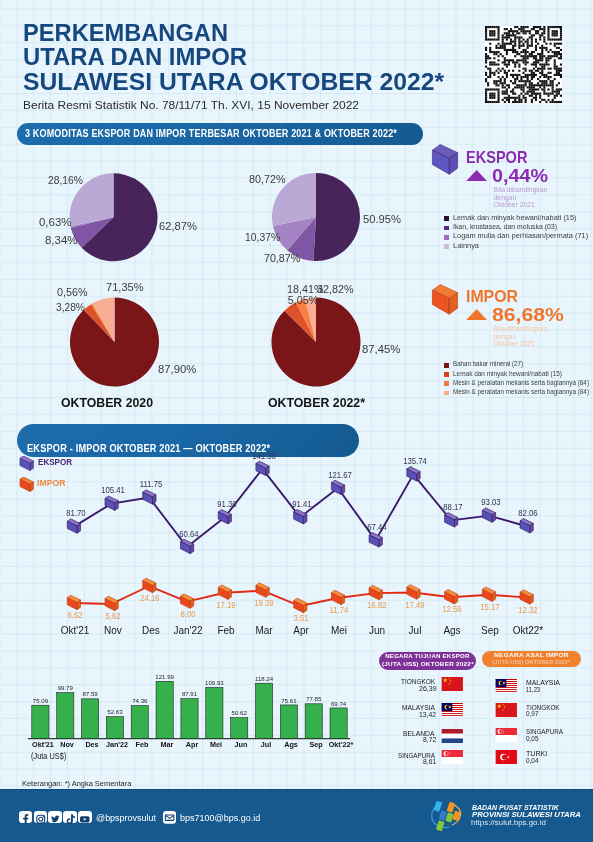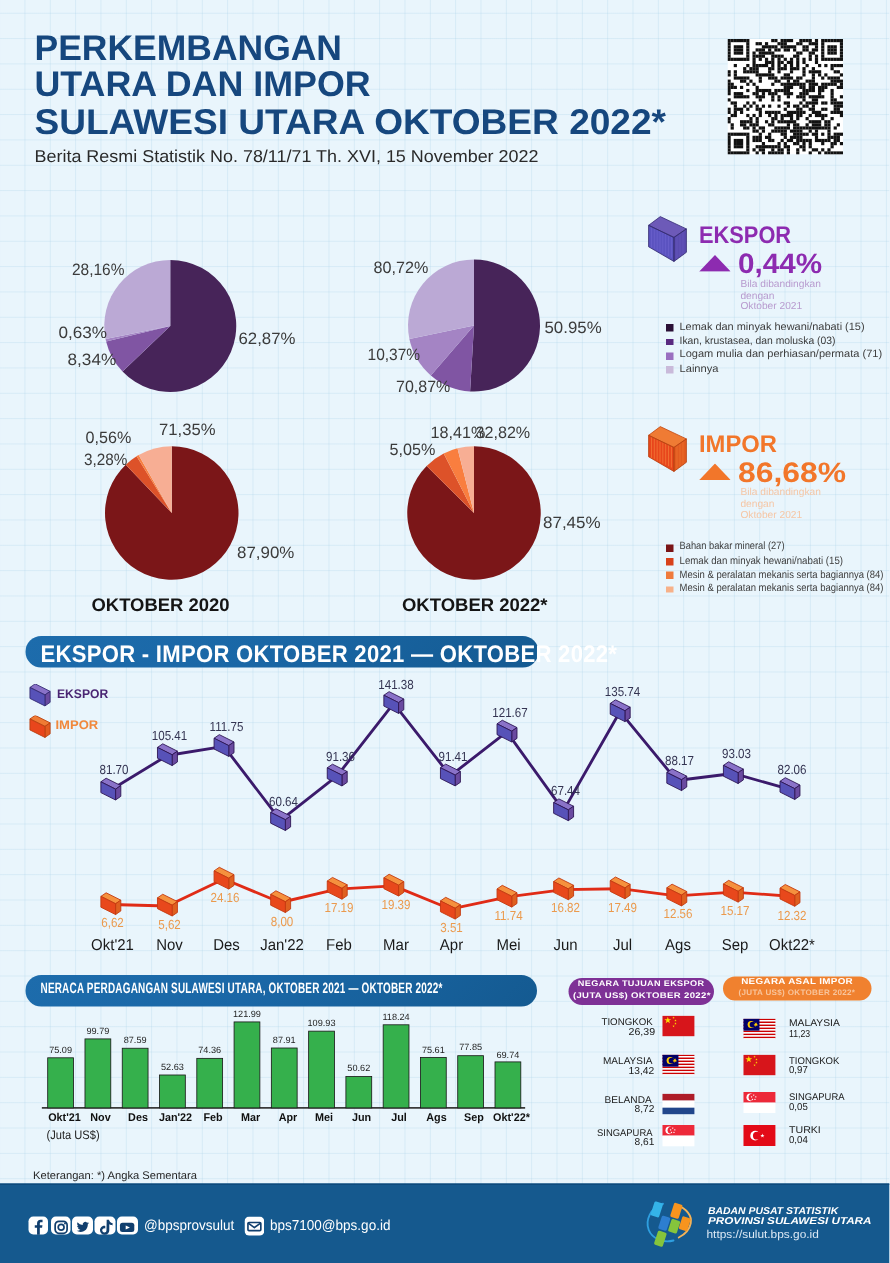--- a/index.html
+++ b/index.html
@@ -756,20 +756,23 @@
           <rect x="29" y="36" width="1.02" height="1.02"></rect>
           <rect x="31" y="36" width="1.02" height="1.02"></rect>
           <rect x="32" y="36" width="1.02" height="1.02"></rect>
           <rect x="33" y="36" width="1.02" height="1.02"></rect>
           <rect x="34" y="36" width="1.02" height="1.02"></rect>
           <rect x="35" y="36" width="1.02" height="1.02"></rect>
           <rect x="36" y="36" width="1.02" height="1.02"></rect>
         </g>
       </svg></div>
 
+  <div class="banner" id="banner1" style="left:17px;top:122.5px;width:406px;height:22px;font-size:11.6px;justify-content:flex-start;padding-left:8px;box-sizing:border-box;align-items:flex-start;padding-top:3.2px;">
+    <span style="white-space: nowrap; display: inline-block; transform-origin: 0px 50%; transform: scaleX(0.778752);">3 KOMODITAS EKSPOR DAN IMPOR TERBESAR OKTOBER 2021 &amp; OKTOBER 2022*</span>
+  </div>
 
   <svg id="pies" class="abs" style="left:0;top:140px;width:420px;height:260px;" viewBox="0 0 420 260">
       <path d="M113.5 77.3 L113.5 33.3 A44 44 0 1 1 81.67247263483969 107.68105498201095 Z" fill="#472459"></path>
       <path d="M113.5 77.3 L81.67247263483969 107.68105498201095 A44 44 0 0 1 70.74167393614823 87.67909207095373 Z" fill="#8055a3"></path>
       <path d="M113.5 77.3 L70.74167393614823 87.67909207095373 A44 44 0 0 1 70.36442914212952 85.97885515293554 Z" fill="#a484c4"></path>
       <path d="M113.5 77.3 L70.36442914212952 85.97885515293554 A44 44 0 0 1 113.49999999999999 33.3 Z" fill="#bba9d5"></path>
       <path d="M316 77 L316 33 A44 44 0 1 1 313.3751878588325 120.92163887224132 Z" fill="#472459"></path>
       <path d="M316 77 L313.3751878588325 120.92163887224132 A44 44 0 0 1 287.23554401583357 110.2957365429112 Z" fill="#8055a3"></path>
       <path d="M316 77 L287.23554401583357 110.2957365429112 A44 44 0 0 1 272.93675742843266 86.03089913698254 Z" fill="#a484c4"></path>
       <path d="M316 77 L272.93675742843266 86.03089913698254 A44 44 0 0 1 316 33 Z" fill="#bba9d5"></path>
@@ -867,21 +870,21 @@
       <div class="legsq" style="left: 444.2px; top: 362.7px; background: rgb(122, 21, 23);"></div>
       <div class="legrow" style="left: 453px; top: 360.2px; transform: scaleX(0.874488);">Bahan bakar mineral (27)</div>
       <div class="legsq" style="left: 444.2px; top: 372px; background: rgb(216, 65, 26);"></div>
       <div class="legrow" style="left: 453px; top: 369.5px; transform: scaleX(0.909281);">Lemak dan minyak hewani/nabati (15)</div>
       <div class="legsq" style="left: 444.2px; top: 381.3px; background: rgb(239, 122, 60);"></div>
       <div class="legrow" style="left: 453px; top: 378.8px; transform: scaleX(0.891164);">Mesin &amp; peralatan mekanis serta bagiannya (84)</div>
       <div class="legsq" style="left: 444.2px; top: 390.6px; background: rgb(247, 177, 137);"></div>
       <div class="legrow" style="left: 453px; top: 388.1px; transform: scaleX(0.891164);">Mesin &amp; peralatan mekanis serta bagiannya (84)</div>
     </div>
 
-  <div class="banner" id="banner2" style="left:17px;top:424px;width:342px;height:21px;font-size:16px;justify-content:flex-start;padding-left:10.3px;box-sizing:border-box;align-items:flex-start;padding-top:4px;">
+  <div class="banner" id="banner2" style="left:17px;top:424px;width:342px;height:33px;font-size:10px;justify-content:flex-start;padding-left:10.3px;box-sizing:border-box;align-items:flex-start;padding-top:19px;">
     <span id="banner2t" style="white-space: nowrap; display: inline-block; transform-origin: 0px 50%; transform: scaleX(0.920002);">EKSPOR - IMPOR OKTOBER 2021 — OKTOBER 2022*</span>
   </div>
   <svg class="abs" id="linechart" style="left:0;top:445px;width:593px;height:195px;" viewBox="0 0 593 195">
       <path d="M73.8 81.61055999999996 L111.53 58.68298999999996 L149.26 52.552209999999945 L186.99 101.97557999999992 L224.71999999999997 72.26933999999994 L262.45 23.899999999999977 L300.18 72.22099000000003 L337.90999999999997 42.959569999999985 L375.64 95.39997999999991 L413.37 29.353879999999947 L451.09999999999997 75.35406999999998 L488.83 70.65445 L526.56 81.26243999999997" fill="none" stroke="#3b1a6b" stroke-width="1.9" stroke-linejoin="round" stroke-linecap="round"></path>
       <g>
         <path d="M67.25 76.21055999999996 L70.75 73.81055999999995 L80.55 78.71055999999996 L77.05 81.11055999999996 Z" fill="#8a72c8" stroke="#2e1655" stroke-width="0.6" stroke-linejoin="round"></path>
         <path d="M77.05 81.11055999999996 L80.55 78.71055999999996 L80.55 85.91055999999996 L77.05 88.31055999999997 Z" fill="#6a4aa0" stroke="#2e1655" stroke-width="0.6" stroke-linejoin="round"></path>
         <path d="M67.25 76.21055999999996 L77.05 81.11055999999996 L77.05 88.31055999999997 L67.25 83.41055999999996 Z" fill="#5752b8" stroke="#2e1655" stroke-width="0.6" stroke-linejoin="round"></path>
       </g>
       <g>
@@ -1005,23 +1008,20 @@
         <path d="M492.08 149.21505000000002 L495.58 146.81505 L495.58 154.01505 L492.08 156.41505 Z" fill="#df6020" stroke="#c43a10" stroke-width="0.6" stroke-linejoin="round"></path>
         <path d="M482.28 144.31505 L492.08 149.21505000000002 L492.08 156.41505 L482.28 151.51505000000003 Z" fill="#e8481c" stroke="#c43a10" stroke-width="0.6" stroke-linejoin="round"></path>
       </g>
       <g>
         <path d="M520.01 147.07670000000005 L523.51 144.67670000000004 L533.31 149.57670000000005 L529.81 151.97670000000005 Z" fill="#f5913e" stroke="#c43a10" stroke-width="0.6" stroke-linejoin="round"></path>
         <path d="M529.81 151.97670000000005 L533.31 149.57670000000005 L533.31 156.77670000000003 L529.81 159.17670000000004 Z" fill="#df6020" stroke="#c43a10" stroke-width="0.6" stroke-linejoin="round"></path>
         <path d="M520.01 147.07670000000005 L529.81 151.97670000000005 L529.81 159.17670000000004 L520.01 154.27670000000006 Z" fill="#e8481c" stroke="#c43a10" stroke-width="0.6" stroke-linejoin="round"></path>
       </g>
     </svg>
 
-  <div class="banner" id="banner3" style="left:17px;top:649.5px;width:341px;height:21px;font-size:10px;justify-content:flex-start;padding-left:10.3px;box-sizing:border-box;align-items:flex-start;padding-top:4.1px;">
-    <span id="banner3t" style="white-space: nowrap; display: inline-block; transform-origin: 0px 50%; transform: scaleX(0.663418);">NERACA PERDAGANGAN SULAWESI UTARA, OKTOBER 2021 — OKTOBER 2022*</span>
-  </div>
   <svg class="abs" id="barchart" style="left:0;top:672px;width:370px;height:80px;" viewBox="0 0 370 80">
       <line x1="27.9" y1="66.60000000000002" x2="350.1" y2="66.60000000000002" stroke="#3a3a3a" stroke-width="1.1"></line>
       <rect x="31.8" y="33.20410000000002" width="17.2" height="33.395900000000005" fill="#35b04c" stroke="#1a1a1a" stroke-width="0.55"></rect>
       <rect x="56.650000000000006" y="20.607100000000017" width="17.2" height="45.992900000000006" fill="#35b04c" stroke="#1a1a1a" stroke-width="0.55"></rect>
       <rect x="81.5" y="26.829100000000018" width="17.2" height="39.770900000000005" fill="#35b04c" stroke="#1a1a1a" stroke-width="0.55"></rect>
       <rect x="106.35000000000001" y="44.658700000000024" width="17.2" height="21.9413" fill="#35b04c" stroke="#1a1a1a" stroke-width="0.55"></rect>
       <rect x="131.20000000000002" y="33.57640000000002" width="17.2" height="33.0236" fill="#35b04c" stroke="#1a1a1a" stroke-width="0.55"></rect>
       <rect x="156.05" y="9.285100000000021" width="17.2" height="57.3149" fill="#35b04c" stroke="#1a1a1a" stroke-width="0.55"></rect>
       <rect x="180.90000000000003" y="26.665900000000022" width="17.2" height="39.9341" fill="#35b04c" stroke="#1a1a1a" stroke-width="0.55"></rect>
       <rect x="205.75000000000003" y="15.435700000000018" width="17.2" height="51.164300000000004" fill="#35b04c" stroke="#1a1a1a" stroke-width="0.55"></rect>
@@ -1241,21 +1241,21 @@
     <div class="pielabel" style="left: 47.9px; top: 173.6px; transform: scaleX(0.938023);">28,16%</div>
     <div class="pielabel" style="left: 363.3px; top: 212.7px; transform: scaleX(1.02111);">50.95%</div>
     <div class="pielabel" style="left: 263.7px; top: 252.4px; transform: scaleX(0.970184);">70,87%</div>
     <div class="pielabel" style="left: 245.4px; top: 231.4px; transform: scaleX(0.940704);">10,37%</div>
     <div class="pielabel" style="left: 249.4px; top: 172.7px; transform: scaleX(0.978224);">80,72%</div>
     <div class="pielabel" style="left: 157.8px; top: 363px; transform: scaleX(1.02379);">87,90%</div>
     <div class="pielabel" style="left: 56.4px; top: 300.5px; transform: scaleX(0.926189);">3,28%</div>
     <div class="pielabel" style="left: 57px; top: 285.9px; transform: scaleX(0.977466);">0,56%</div>
     <div class="pielabel" style="left: 105.6px; top: 280.5px; transform: scaleX(1.00951);">71,35%</div>
     <div class="pielabel" style="left: 361.8px; top: 343.1px; transform: scaleX(1.02915);">87,45%</div>
-    <div class="pielabel" style="left: 244px; top: 294.1px; transform: scaleX(0.980671); padding-left: 16px;">5,05%</div>
+    <div class="pielabel" style="left: 272px; top: 294.1px; transform: scaleX(0.980671); padding-left: 16px;">5,05%</div>
     <div class="pielabel" style="left: 286.6px; top: 282.9px; transform: scaleX(0.980671);">18,41%</div>
     <div class="pielabel" style="left: 317.2px; top: 282.9px; transform: scaleX(0.977466);">32,82%</div>
     <div class="lcval" style="color: rgb(52, 52, 82); left: 55.6px; width: 40px; text-align: center; top: 508.211px;">81.70</div>
     <div class="lcval" style="color: rgb(52, 52, 82); left: 93.33px; width: 40px; text-align: center; top: 485.283px;">105.41</div>
     <div class="lcval" style="color: rgb(52, 52, 82); left: 131.06px; width: 40px; text-align: center; top: 479.152px;">111.75</div>
     <div class="lcval" style="color: rgb(52, 52, 82); left: 168.79px; width: 40px; text-align: center; top: 528.576px;">60.64</div>
     <div class="lcval" style="color: rgb(52, 52, 82); left: 206.52px; width: 40px; text-align: center; top: 498.869px;">91.36</div>
     <div class="lcval" style="color: rgb(52, 52, 82); left: 244.25px; width: 40px; text-align: center; top: 450.5px;">141.38</div>
     <div class="lcval" style="color: rgb(52, 52, 82); left: 281.98px; width: 40px; text-align: center; top: 498.821px;">91.41</div>
     <div class="lcval" style="color: rgb(52, 52, 82); left: 319.71px; width: 40px; text-align: center; top: 469.56px;">121.67</div>

